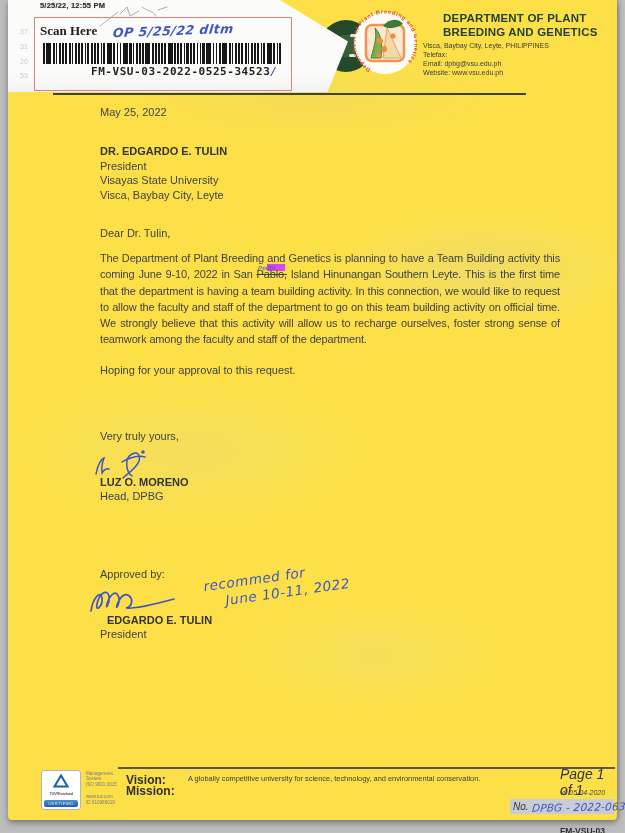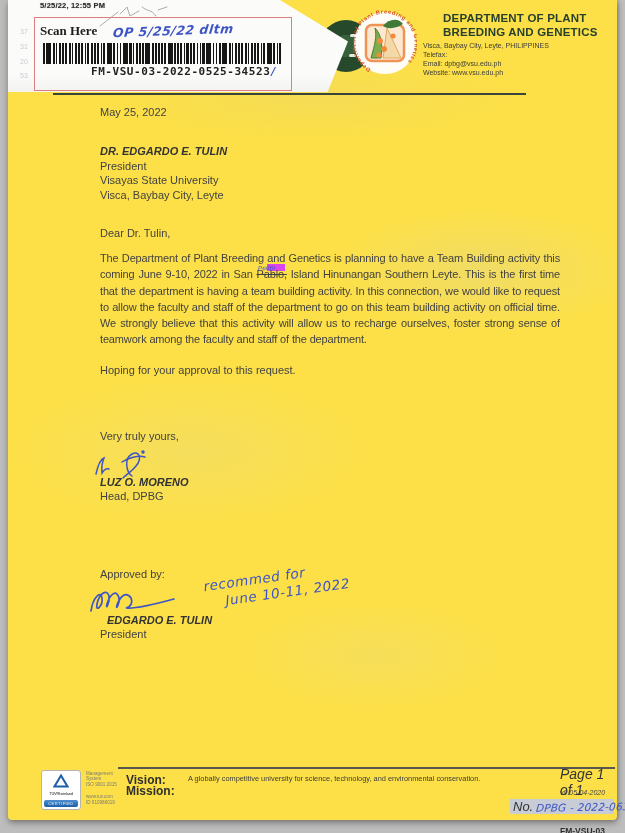--- a/index.html
+++ b/index.html
@@ -68,21 +68,21 @@
   .vsuseal i{position:absolute;display:block;border-radius:2px;}
   .dpbg{left:345px;top:8px;z-index:1;}
   .hdrtext{left:415px;top:12px;z-index:1;width:200px;}
   .deptname{
     font-size:11.5px;font-weight:bold;color:#26402c;line-height:13.5px;letter-spacing:.2px;padding-left:20px;
   }
   .hdrsmall{font-size:7px;color:#3c3c3c;line-height:9px;margin-top:2px;}
   .rule{left:45px;top:93px;width:473px;height:1.5px;background:#39443a;z-index:1;}
   
   .lt{color:#424242;font-size:11px;z-index:1;padding-left:14px;}
-  .b{font-weight:bold;color:#333;font-style:italic;}
+  .b{font-weight:bold;color:#333;}
   .recip{line-height:14.6px;}
   .para{
     left:78px;top:250px;width:460px;text-align:justify;line-height:16.3px;
     letter-spacing:-0.15px;
   }
   .struck{text-decoration:line-through;position:relative;}
   .corr{
     position:absolute;left:1px;top:-8px;font-size:6.5px;letter-spacing:0;
     font-style:italic;color:#3d55c5;transform:rotate(-3deg);white-space:nowrap;
   }
@@ -107,21 +107,21 @@
   .isotext{left:78px;top:771px;font-size:4.6px;color:#7a7a7a;line-height:5.4px;z-index:1;}
   .vmlabel{font-size:12px;font-weight:bold;color:#2f2f2f;z-index:1;}
   .vmtext{font-size:7.4px;color:#3c3c3c;z-index:1;line-height:10.5px;}
   .pginfo{font-size:14px;font-style:italic;color:#333;z-index:1;}
   .formcode{font-size:8.5px;font-weight:bold;color:#2f2f2f;z-index:1;margin-top:48px;}
   .formver{font-size:7px;font-style:italic;color:#444;z-index:1;}
   .nobox{
     left:502px;top:799px;width:104px;height:15px;background:#c7ccd6;z-index:1;
     display:flex;align-items:center;padding-left:3px;box-sizing:border-box;
   }
-  .nolabel{font-size:13px;font-style:italic;color:#333;margin-right:3px;}
+  .nolabel{font-size:10px;font-style:italic;color:#333;margin-right:3px;}
   .noval{font-size:10.5px;letter-spacing:.2px;transform:rotate(-1deg) skewX(-6deg);white-space:nowrap;}
 </style>
 </head>
 <body>
 
 <div class="page">
 
   <div class="abs slip"></div>
   <div class="abs timestamp">5/25/22, 12:55 PM</div>
   <svg class="abs crease" width="90" height="28" viewBox="0 0 90 28">

